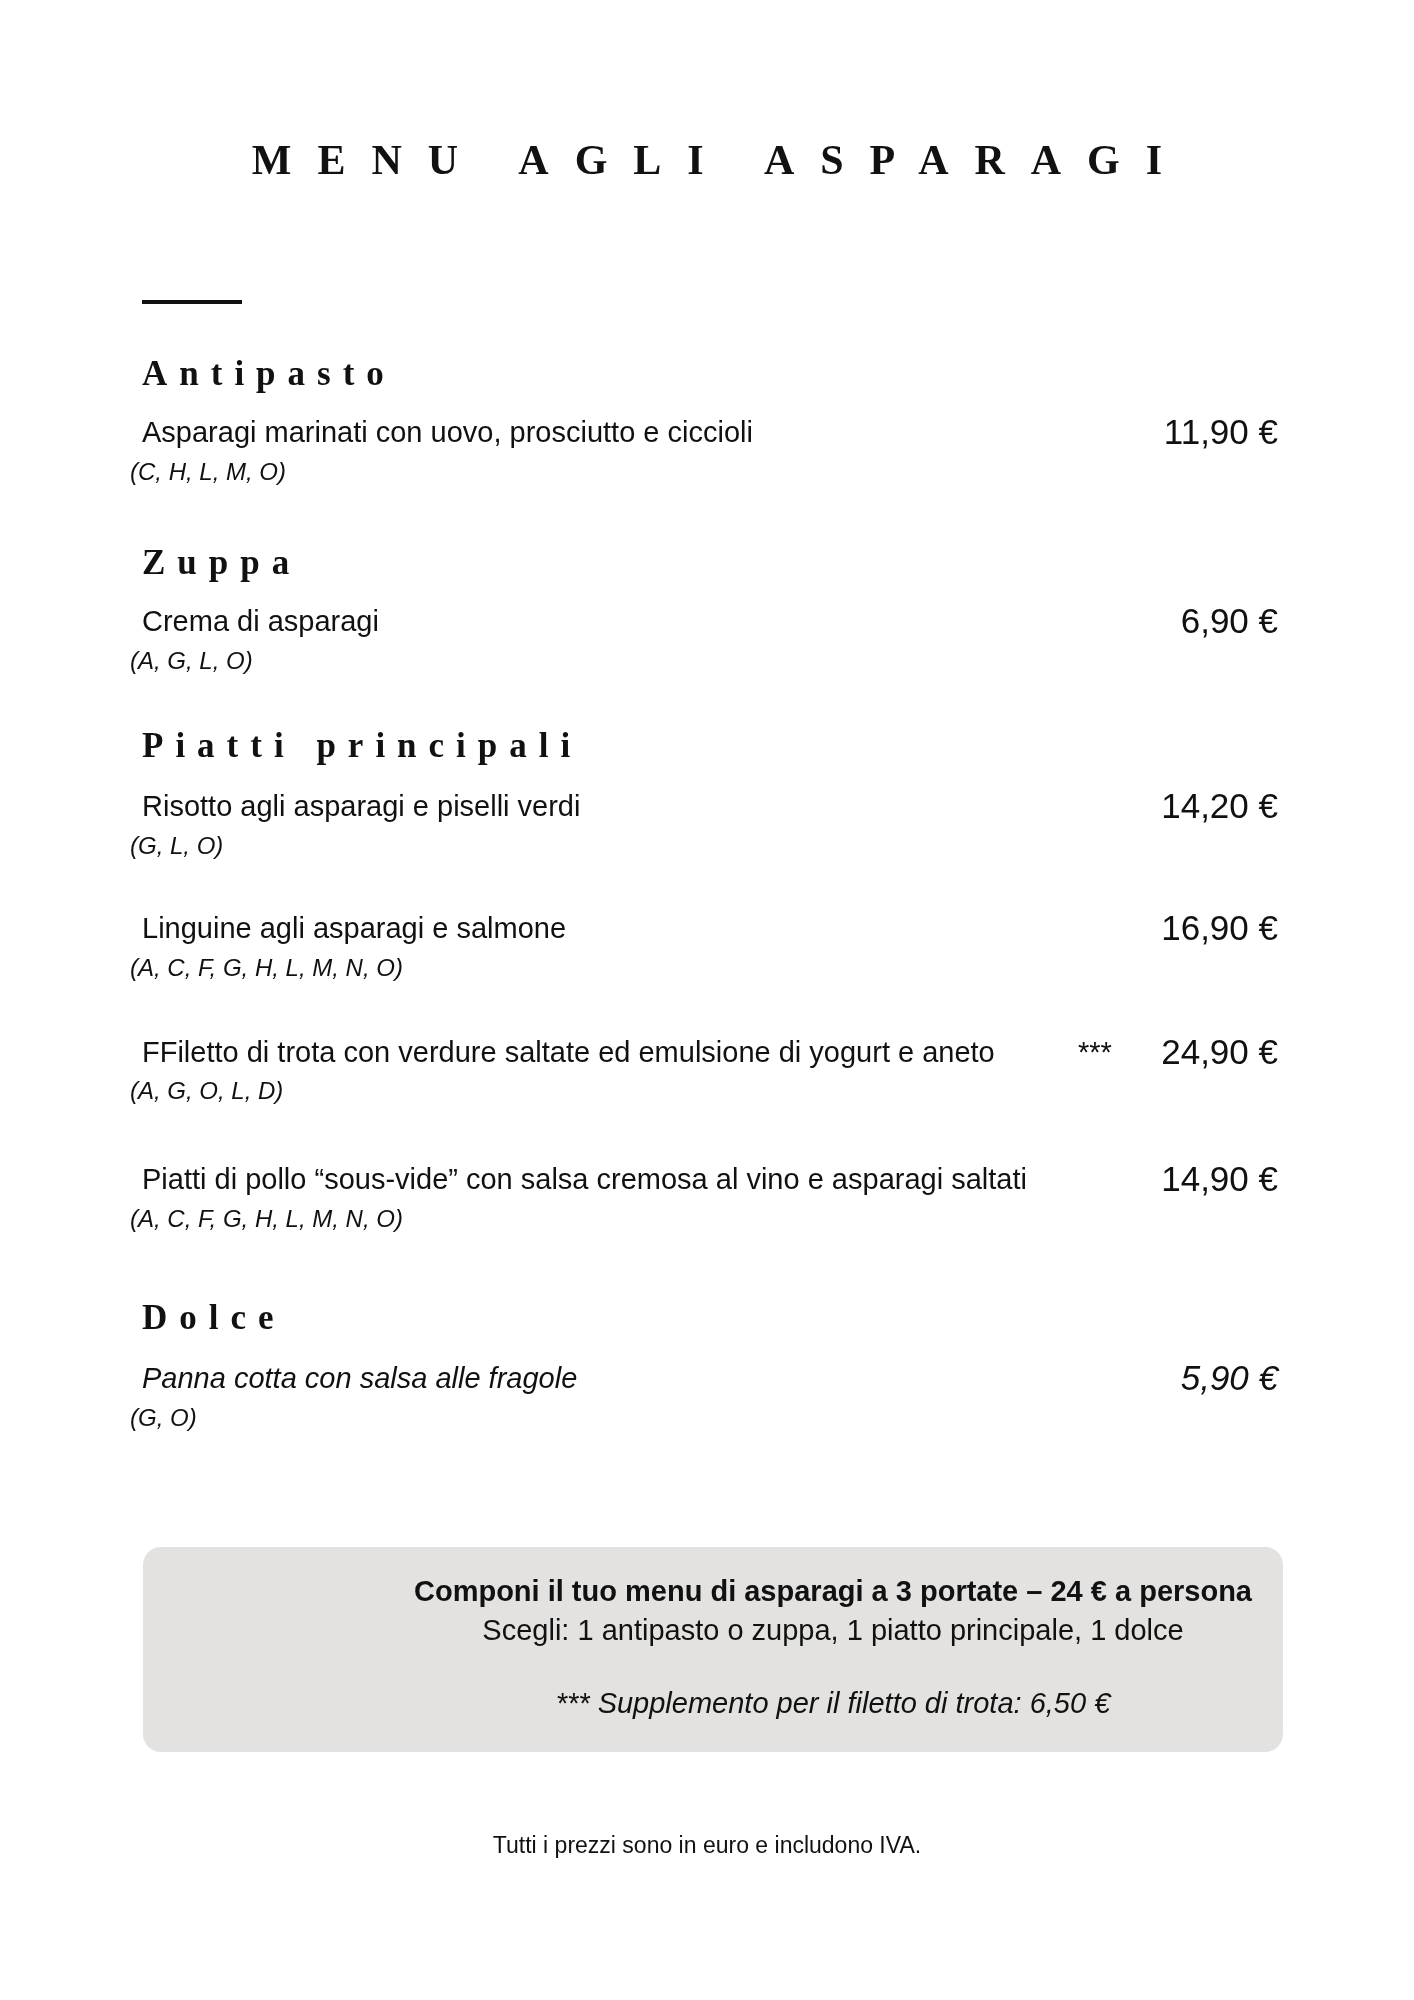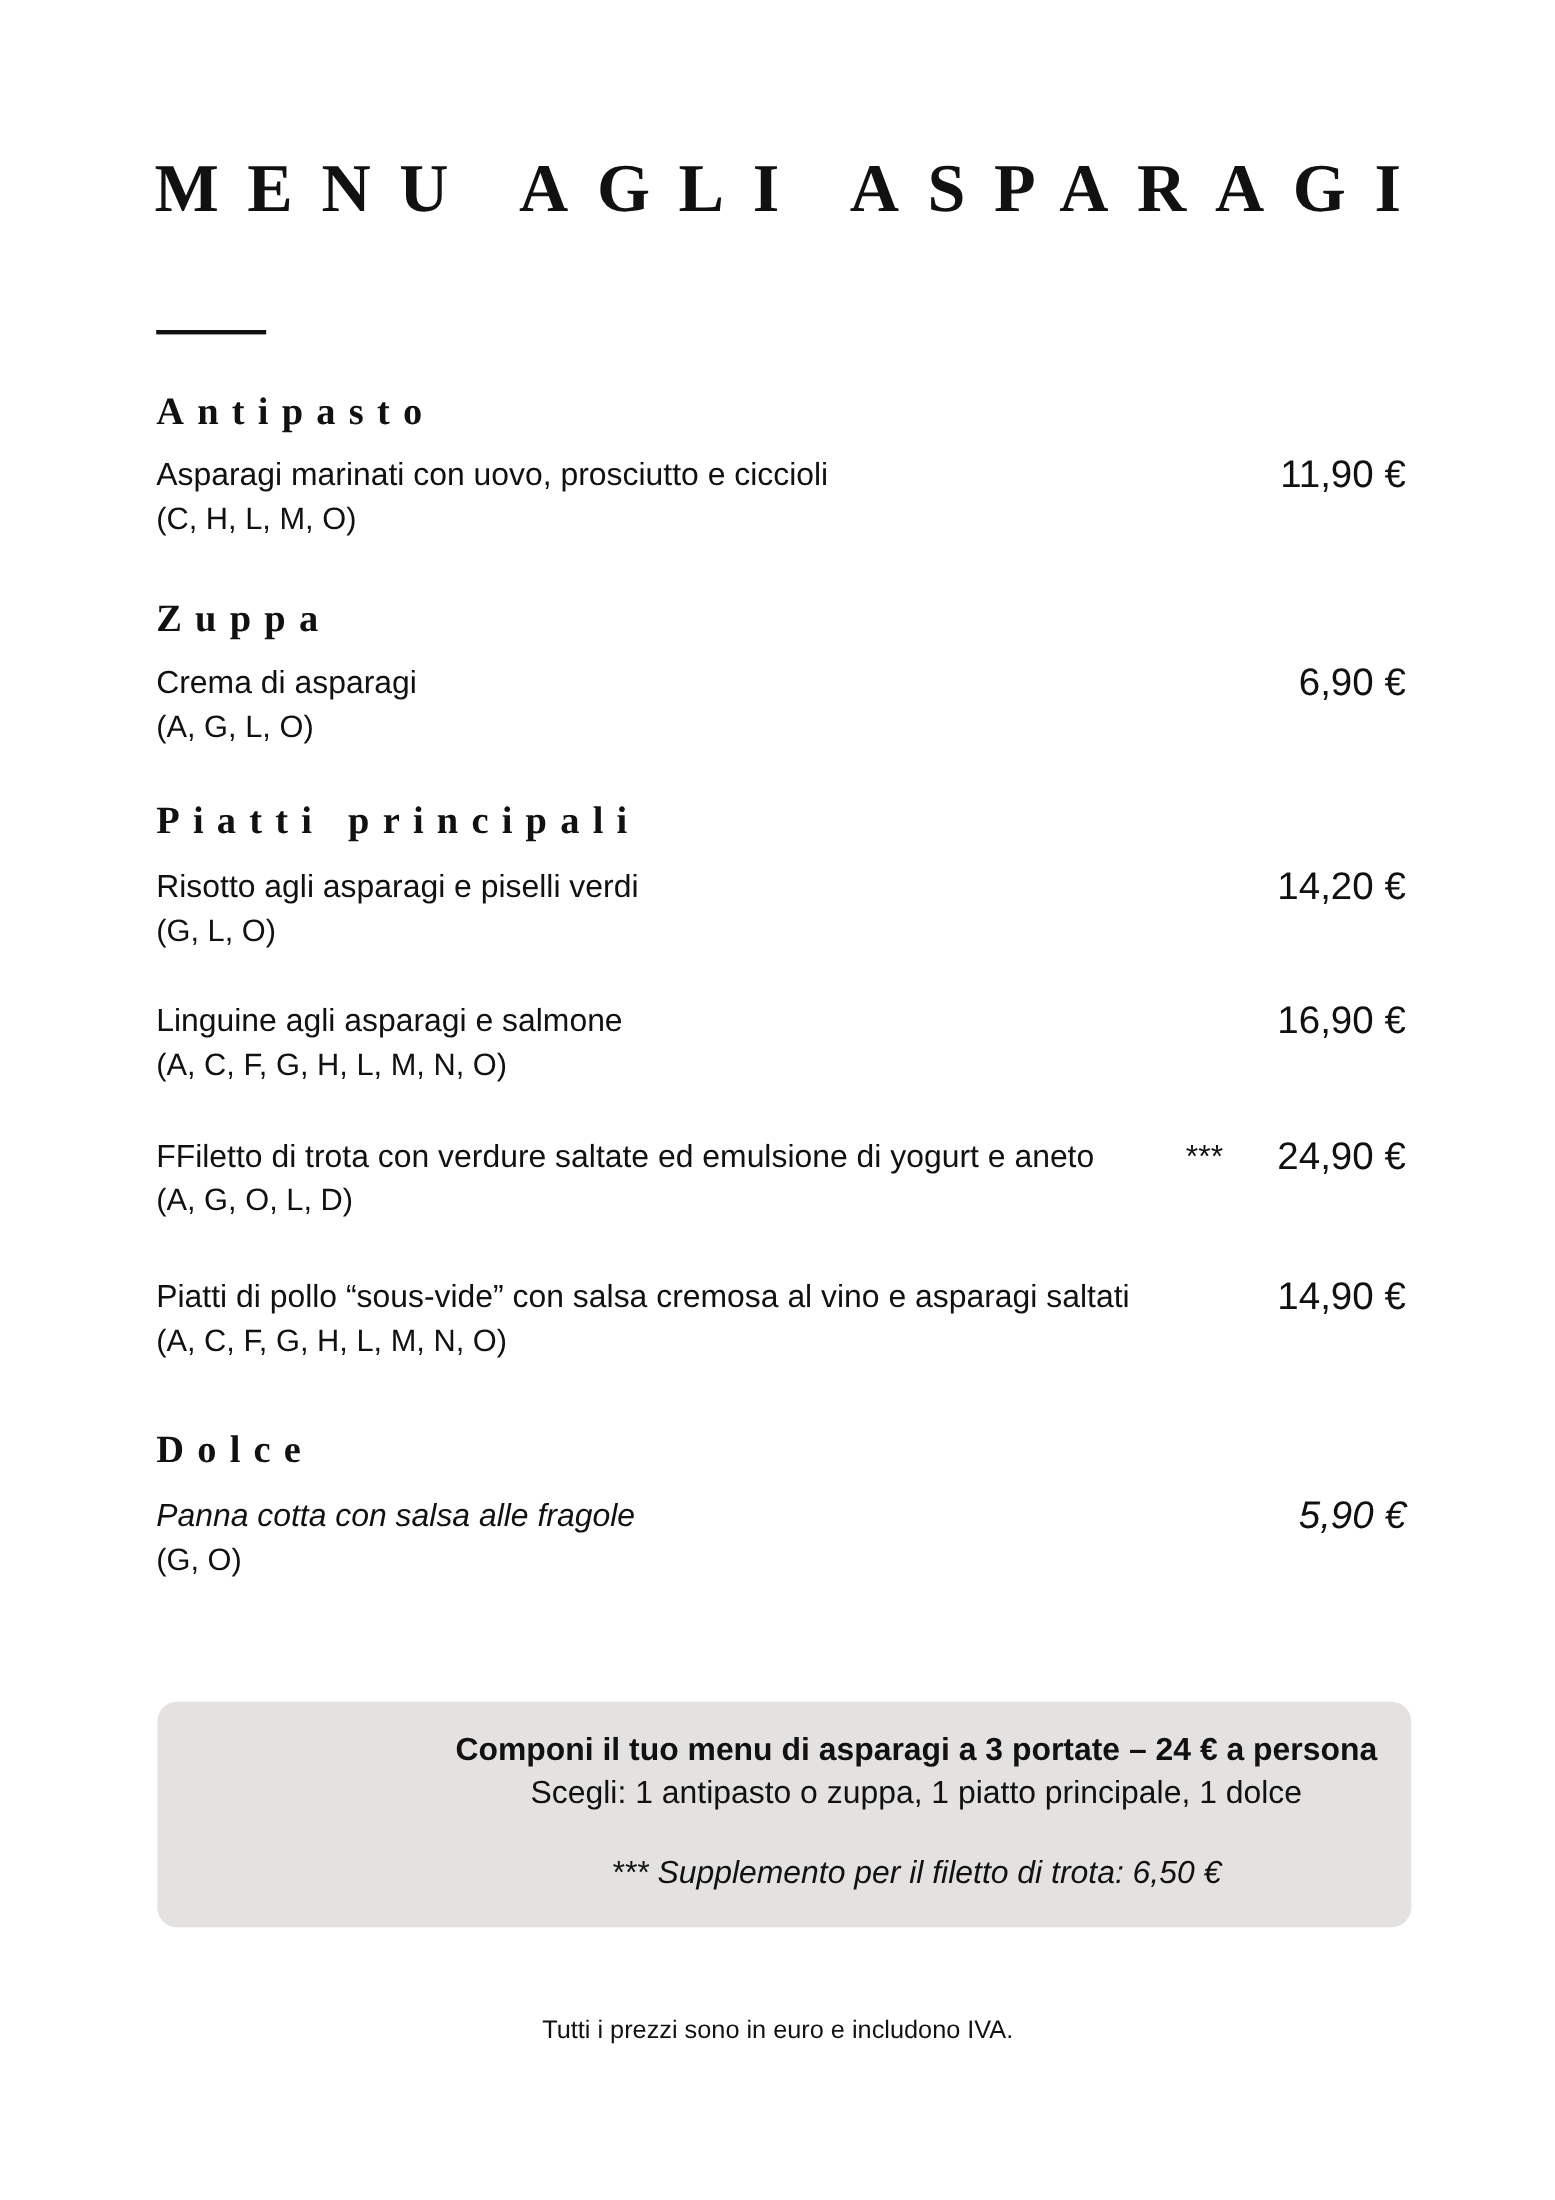--- a/index.html
+++ b/index.html
@@ -1,22 +1,22 @@
 <!DOCTYPE html>
 <html><head>
 <meta charset="utf-8">
 <style>
   html,body{margin:0;padding:0;background:#fff;}
   body{width:1414px;height:2000px;position:relative;overflow:hidden;color:#111;font-family:"Liberation Sans",sans-serif;}
   .abs{position:absolute;}
-  .title{left:0;width:1414px;top:122px;text-align:center;font-family:"Liberation Serif",serif;font-weight:bold;font-size:62px;letter-spacing:26px;padding-left:26px;box-sizing:border-box;line-height:76px;margin-top:12px;}
+  .title{left:0;width:1414px;top:122px;text-align:center;font-family:"Liberation Serif",serif;font-weight:bold;font-size:42px;letter-spacing:26px;padding-left:26px;box-sizing:border-box;line-height:76px;}
   .rule{left:142px;top:300px;width:100px;height:4px;background:#111;}
   .heading{left:142px;font-family:"Liberation Serif",serif;font-weight:bold;font-size:35px;letter-spacing:12px;line-height:44px;}
   .name{left:142px;font-size:29px;line-height:36px;white-space:nowrap;}
-  .alg{left:142px;font-size:28px;line-height:30px;white-space:nowrap;}
+  .alg{left:130px;font-size:24px;font-style:italic;line-height:30px;white-space:nowrap;}
   .price{right:136px;font-size:35px;line-height:36px;text-align:right;white-space:nowrap;}
   .stars{left:1078px;font-size:29px;line-height:36px;}
   .italic{font-style:italic;}
   .box{left:143px;top:1547px;width:1140px;height:205px;background:#e3e2e0;border-radius:18px;}
   .boxline{left:143px;width:1380px;text-align:center;font-size:29px;line-height:36px;white-space:nowrap;}
   .footer{left:0;width:1414px;top:1815px;text-align:center;font-size:23px;line-height:28px;margin-top:16px;}
 </style>
 </head>
 <body>
 

